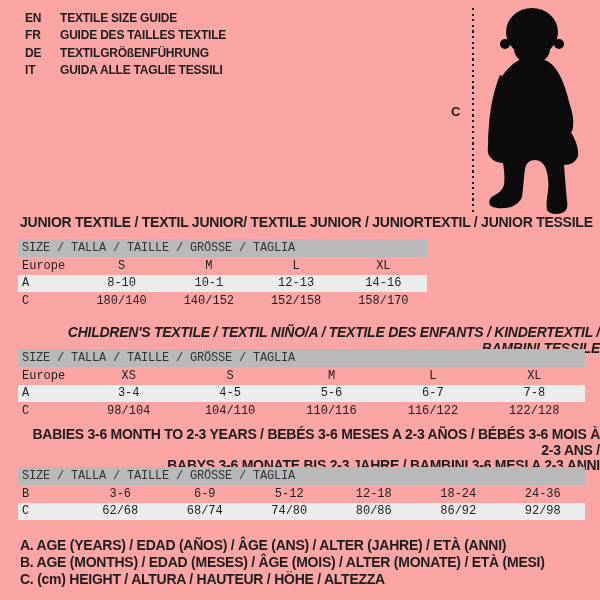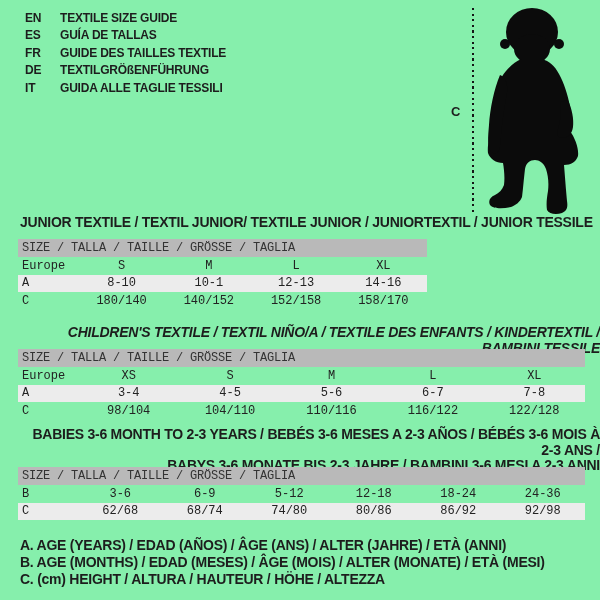--- a/index.html
+++ b/index.html
@@ -1,18 +1,18 @@
 <!DOCTYPE html>
 <html><head>
 <meta charset="utf-8">
 <title>Textile Size Guide</title>
 <style>
   html,body{margin:0;padding:0;background:#fff;}
   .page{
-    position:relative;width:600px;height:600px;overflow:hidden;background:#86efac;
+    position:relative;width:600px;height:600px;overflow:hidden;background:#fca5a5;
     font-family:"Liberation Sans",sans-serif;color:#1d1d1d;
   }
   
   .lang-list{position:absolute;left:25px;top:9px;font-weight:bold;font-size:12px;letter-spacing:-0.2px;}
   .lang-row{display:flex;height:17.5px;align-items:center;}
   .lang-code{width:35px;}
   
   .dash-line{
     position:absolute;left:472px;top:8px;width:2px;height:204px;
     background-image:repeating-linear-gradient(to bottom,#151515 0px,#151515 2.2px,transparent 2.2px,transparent 5.6px);
@@ -45,24 +45,20 @@
 </style>
 </head>
 <body>
 
 <div class="page">
 
   <div class="lang-list">
     <div class="lang-row">
       <span class="lang-code">EN</span>
       <span>TEXTILE SIZE GUIDE</span>
-    </div>
-    <div class="lang-row">
-      <span class="lang-code">ES</span>
-      <span>GUÍA DE TALLAS</span>
     </div>
     <div class="lang-row">
       <span class="lang-code">FR</span>
       <span>GUIDE DES TAILLES TEXTILE</span>
     </div>
     <div class="lang-row">
       <span class="lang-code">DE</span>
       <span>TEXTILGRÖßENFÜHRUNG</span>
     </div>
     <div class="lang-row">

